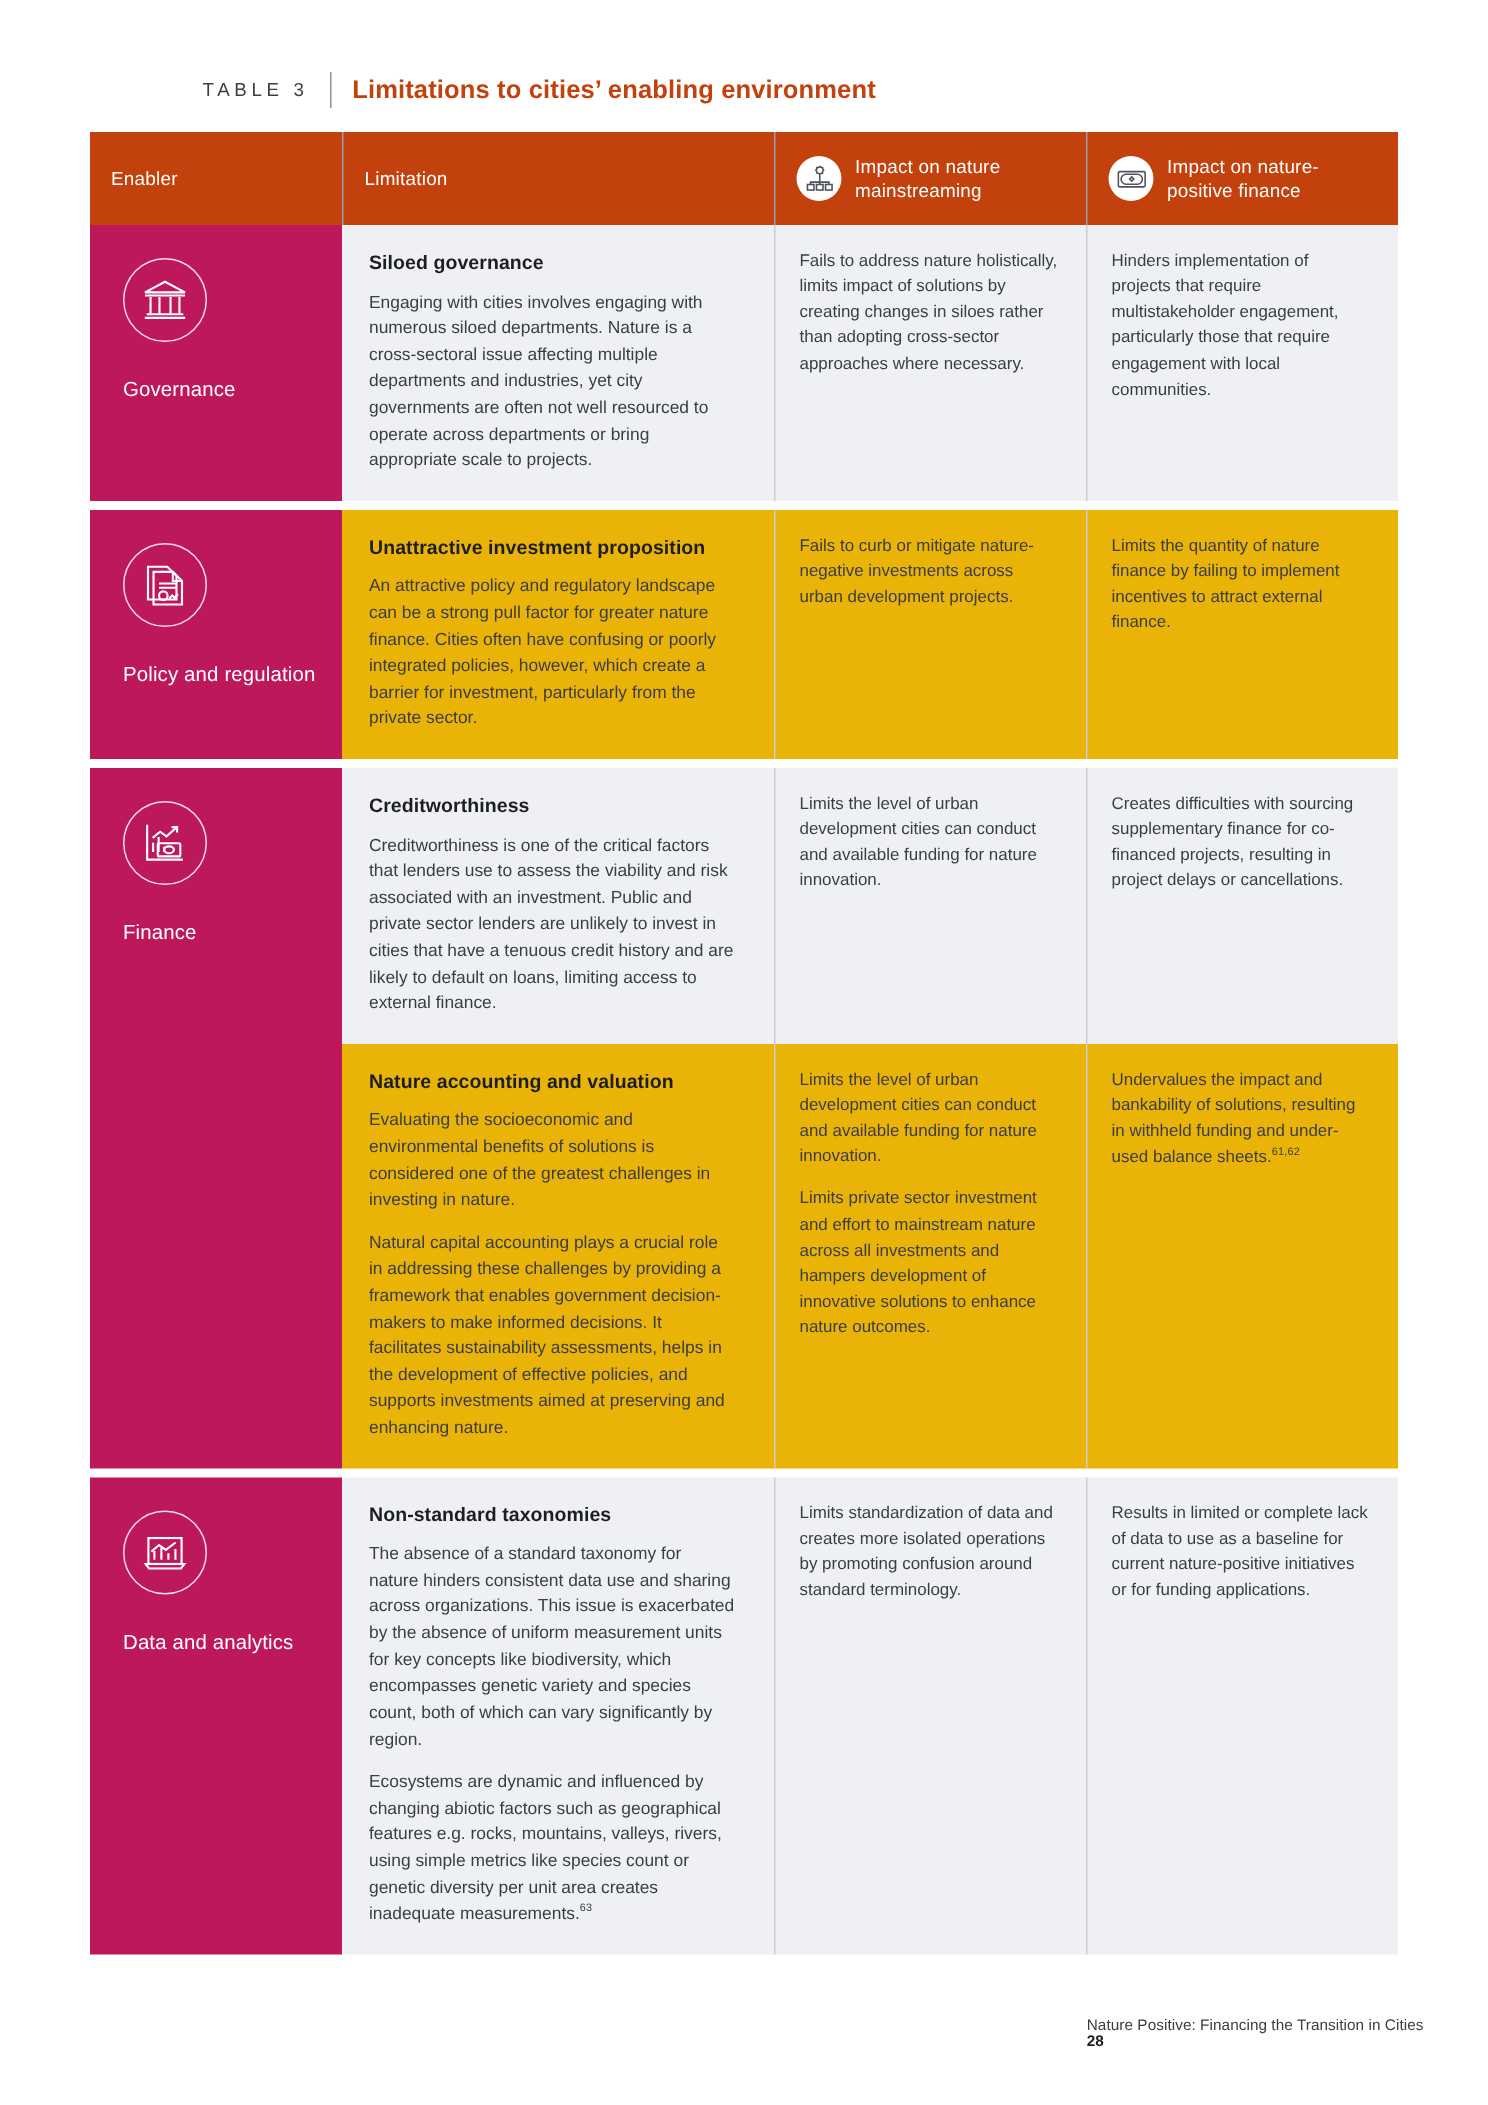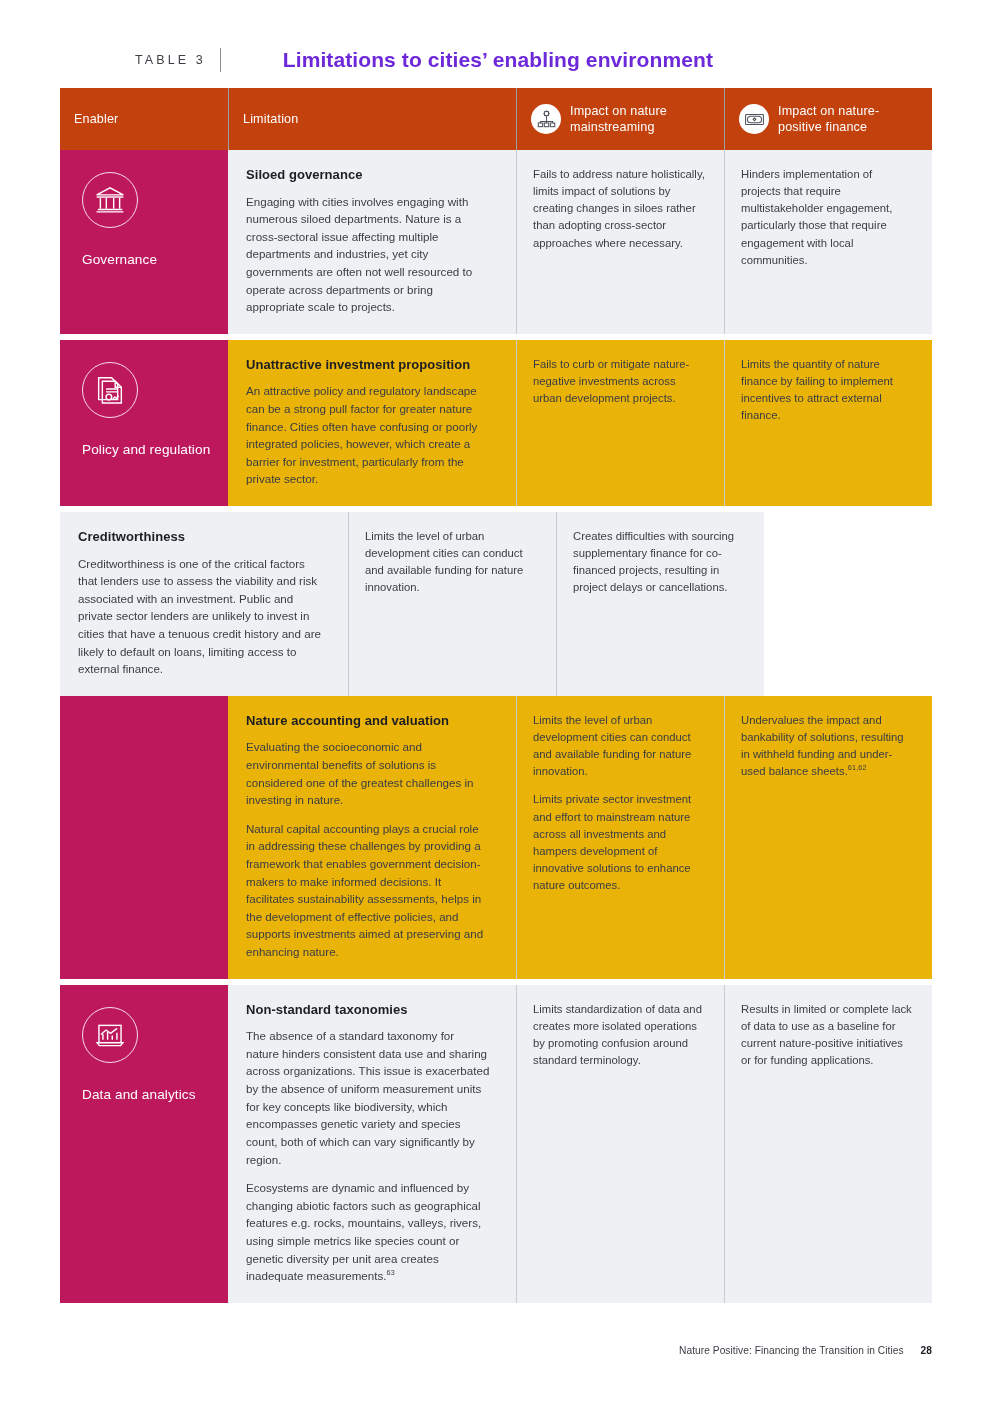--- a/index.html
+++ b/index.html
@@ -20,23 +20,22 @@
     display:flex; align-items:center; height:26px;text-align:right;
   }
   .caption-label {
     font-size:12.5px; letter-spacing:3.1px; color:#3c3f45;
     font-weight:400; white-space:nowrap;
   }
   .caption-rule {
     width:1px; background:#8b8f98; height:24px; margin:0 14px 0 14px;
   }
   .caption-title {
-    font-size:21px; font-weight:700; color:#6d28d9; white-space:nowrap;
+    font-size:17px; font-weight:700; color:#c2410c; white-space:nowrap;
     letter-spacing:.1px;
-    margin-left:48px;
   }
 
   
   .table {
     position:absolute; left:60px; top:88px;
     width:872px;
   }
   .thead {
     display:flex; background:#c2410c; color:#ffffff; height:62px;
   }
@@ -92,21 +91,21 @@
     letter-spacing:.05px; line-height:1.35;
   }
   .cell p { margin:0 0 11px 0; }
   .cell p:last-child { margin-bottom:0; }
   sup { font-size:7.2px; vertical-align:super; letter-spacing:.2px; }
 
   
   .footer {
     position:absolute; right:60px; top:1345px;
     font-size:10.2px; color:#3a3d44; letter-spacing:.05px;
-    display:flex; align-items:baseline;
+    display:flex; align-items:baseline;flex-direction:column;
   }
   .footer .pg { margin-left:17px; font-weight:700; color:#1c1e23; }
 
   svg { display:block; }
 </style>
 </head>
 <body>
 
 <div class="page">
 
@@ -196,20 +195,33 @@
       <div class="cell imp c3 bg-b">
         <p>Fails to curb or mitigate nature-negative investments across urban development projects.</p>
       </div>
       <div class="cell imp c4 bg-b">
         <p>Limits the quantity of nature finance by failing to implement incentives to attract external finance.</p>
       </div>
     </div>
     <div class="row-gap"></div>
 
     <div class="trow">
+      <div class="enabler c1">
+        <span class="enabler-icon">
+          <svg width="34" height="34" viewBox="0 0 24 24" fill="none" stroke="#ffffff" stroke-width="1">
+            <path d="M3.6 3.4v16.4h16.8"></path>
+            <path d="M6.4 16.2v-4.3M9 16.2V9.2M11.6 16.2v-2.4"></path>
+            <path d="M6.2 9.6l3.5-2.9 3 2.2 5-4.4"></path>
+            <path d="M15.1 4.5h2.6v2.6"></path>
+            <rect x="8.6" y="12.1" width="10.6" height="6.2" rx=".7"></rect>
+            <ellipse cx="13.9" cy="15.2" rx="2.3" ry="1.6"></ellipse>
+          </svg>
+        </span>
+        <span class="enabler-label">Finance</span>
+      </div>
       <div class="cell lim c2 bg-a">
         <h4>Creditworthiness</h4>
         <p>Creditworthiness is one of the critical factors that lenders use to assess the viability and risk associated with an investment. Public and private sector lenders are unlikely to invest in cities that have a tenuous credit history and are likely to default on loans, limiting access to external finance.</p>
       </div>
       <div class="cell imp c3 bg-a">
         <p>Limits the level of urban development cities can conduct and available funding for nature innovation.</p>
       </div>
       <div class="cell imp c4 bg-a">
         <p>Creates difficulties with sourcing supplementary finance for co-financed projects, resulting in project delays or cancellations.</p>
       </div>

